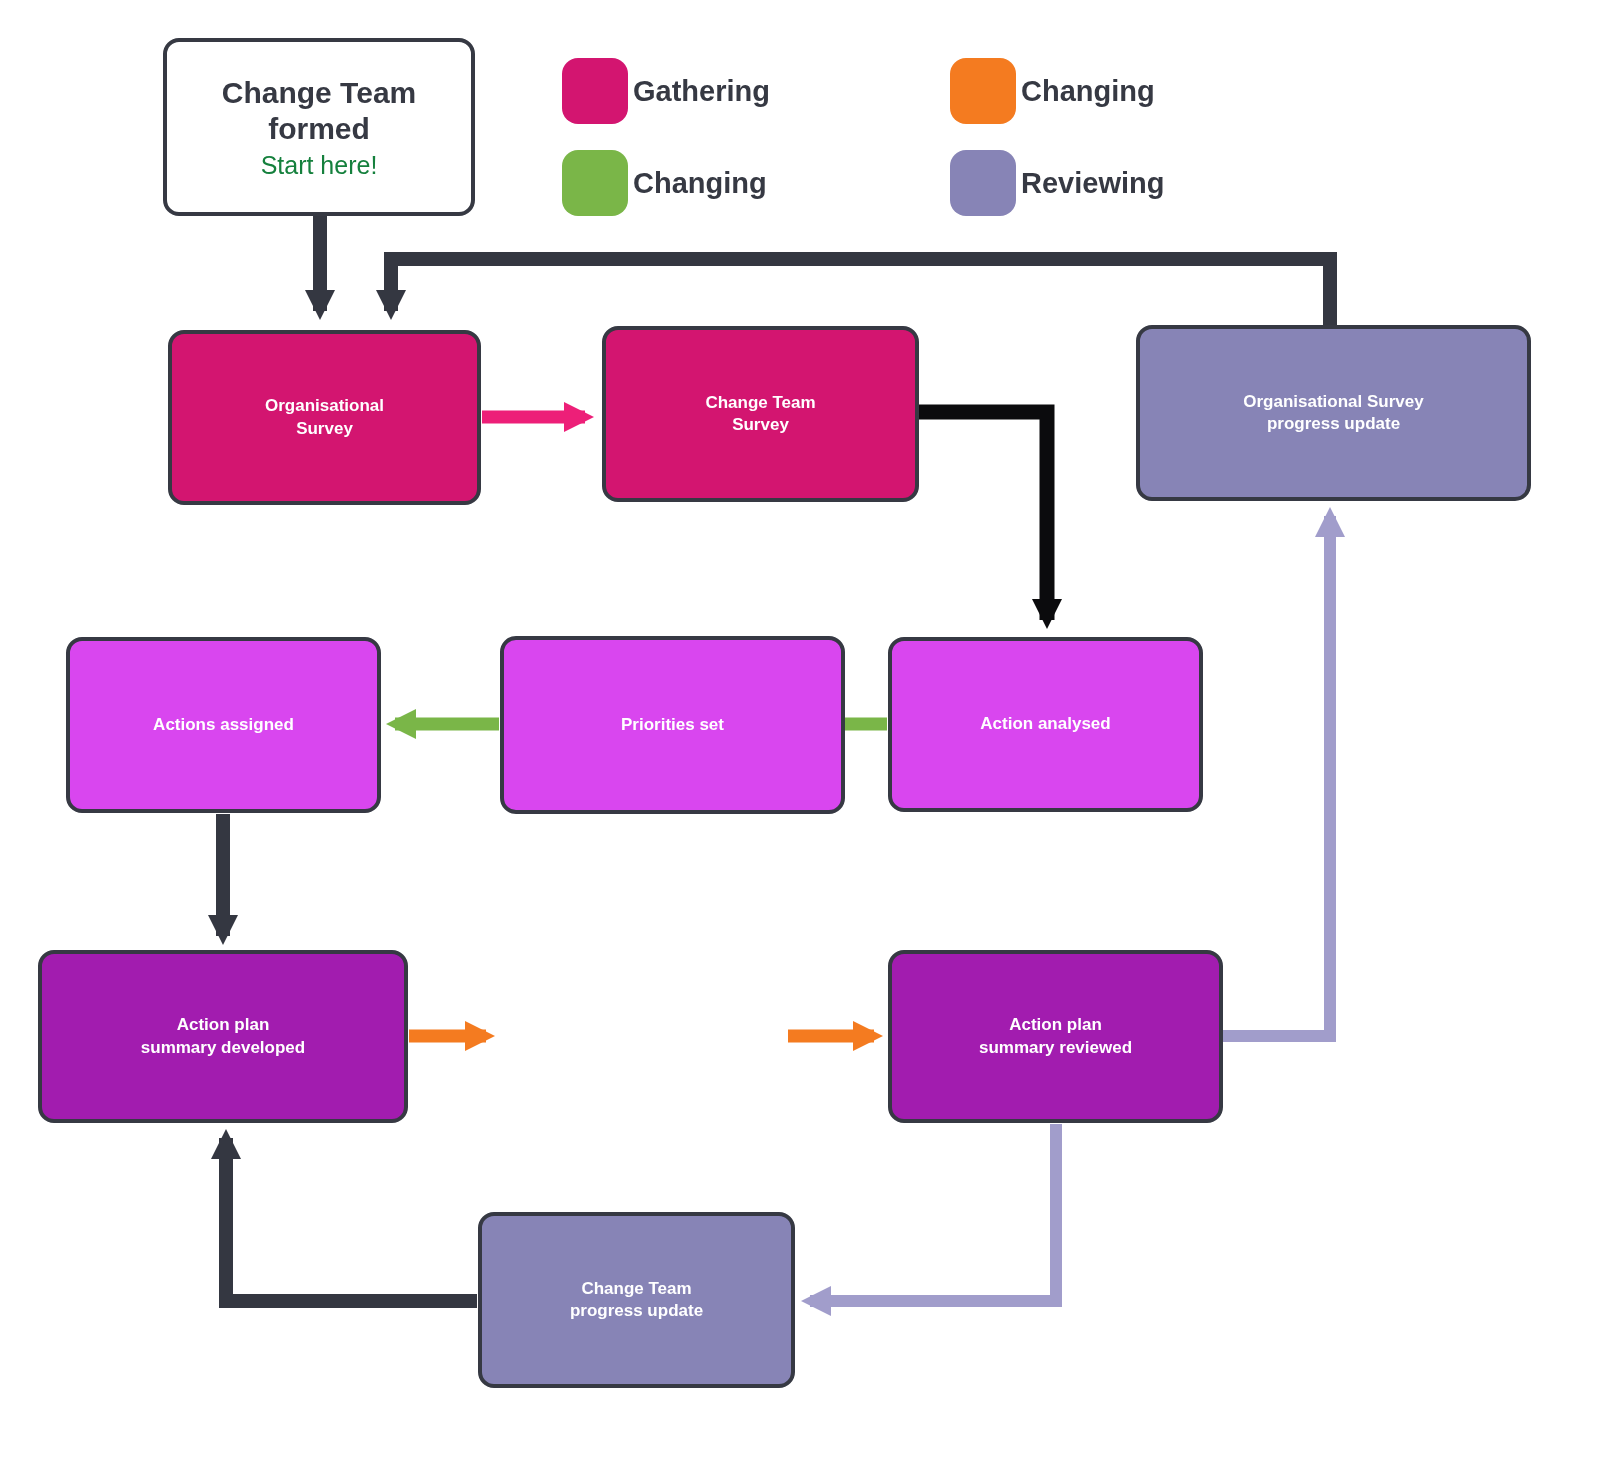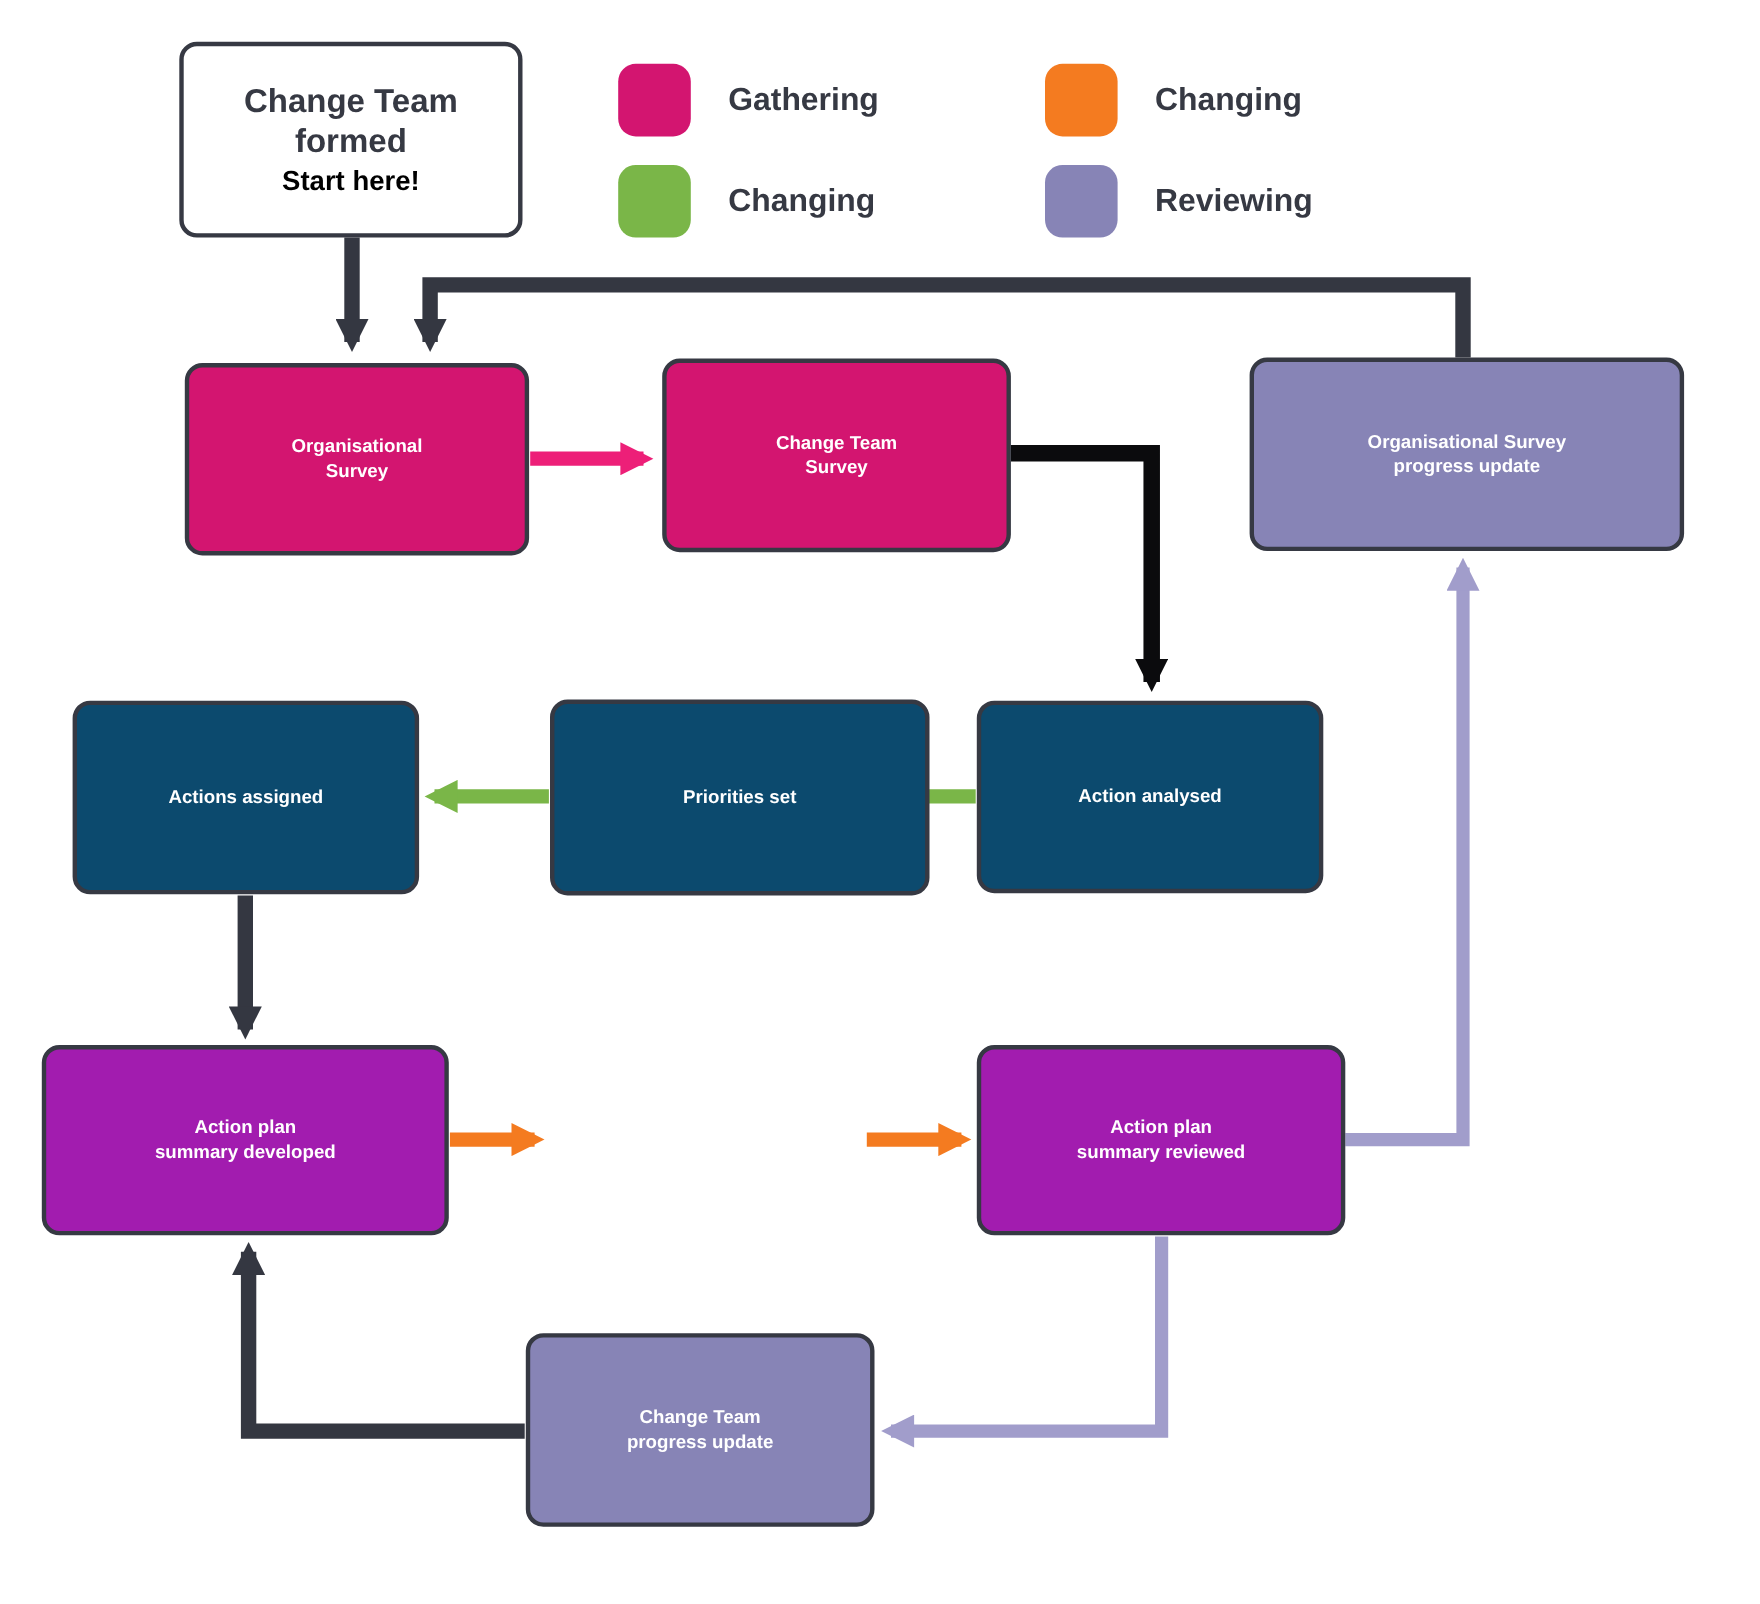--- a/index.html
+++ b/index.html
@@ -31,21 +31,21 @@
     border: 4px solid #363943;
     border-radius: 16px;
     color: #ffffff;
     font-weight: bold;
     font-size: 17px;
     line-height: 1.3;
     white-space: pre-line;
     padding: 8px;
   }
   .cat-gathering { background: #d31570; }
-  .cat-planning  { background: #0c4a6e; text-align: right; }
+  .cat-planning  { background: #d946ef; text-align: right; }
   .cat-changing  { background: #a21caf; }
   .cat-reviewing { background: #8784b6; }
 
   .start-node {
     position: absolute;
     box-sizing: border-box;
     display: flex;
     flex-direction: column;
     align-items: center;
     justify-content: center;
@@ -56,34 +56,34 @@
     padding: 8px;
   }
   .start-title {
     color: #363943;
     font-weight: bold;
     font-size: 30px;
     line-height: 1.2;
     white-space: pre-line;
   }
   .start-sub {
-    color: #000000;
-    font-weight: bold;
+    color: #15803d;
+    font-weight: normal;
     font-size: 25px;
     margin-top: 4px;
   }
 
   .legend-item { position: absolute; display: flex; align-items: center; }
   .legend-swatch {
     width: 66px; height: 66px;
     border-radius: 16px;
     flex: 0 0 auto;
   }
   .legend-label {
-    margin-left: 34px;
+    margin-left: 5px;
     color: #363943;
     font-weight: bold;
     font-size: 29px;
   }
   .sw-gathering { background: #d31570; }
   .sw-planning  { background: #7ab648; }
   .sw-changing  { background: #f47b20; }
   .sw-reviewing { background: #8784b6; }
 </style>
 </head>

